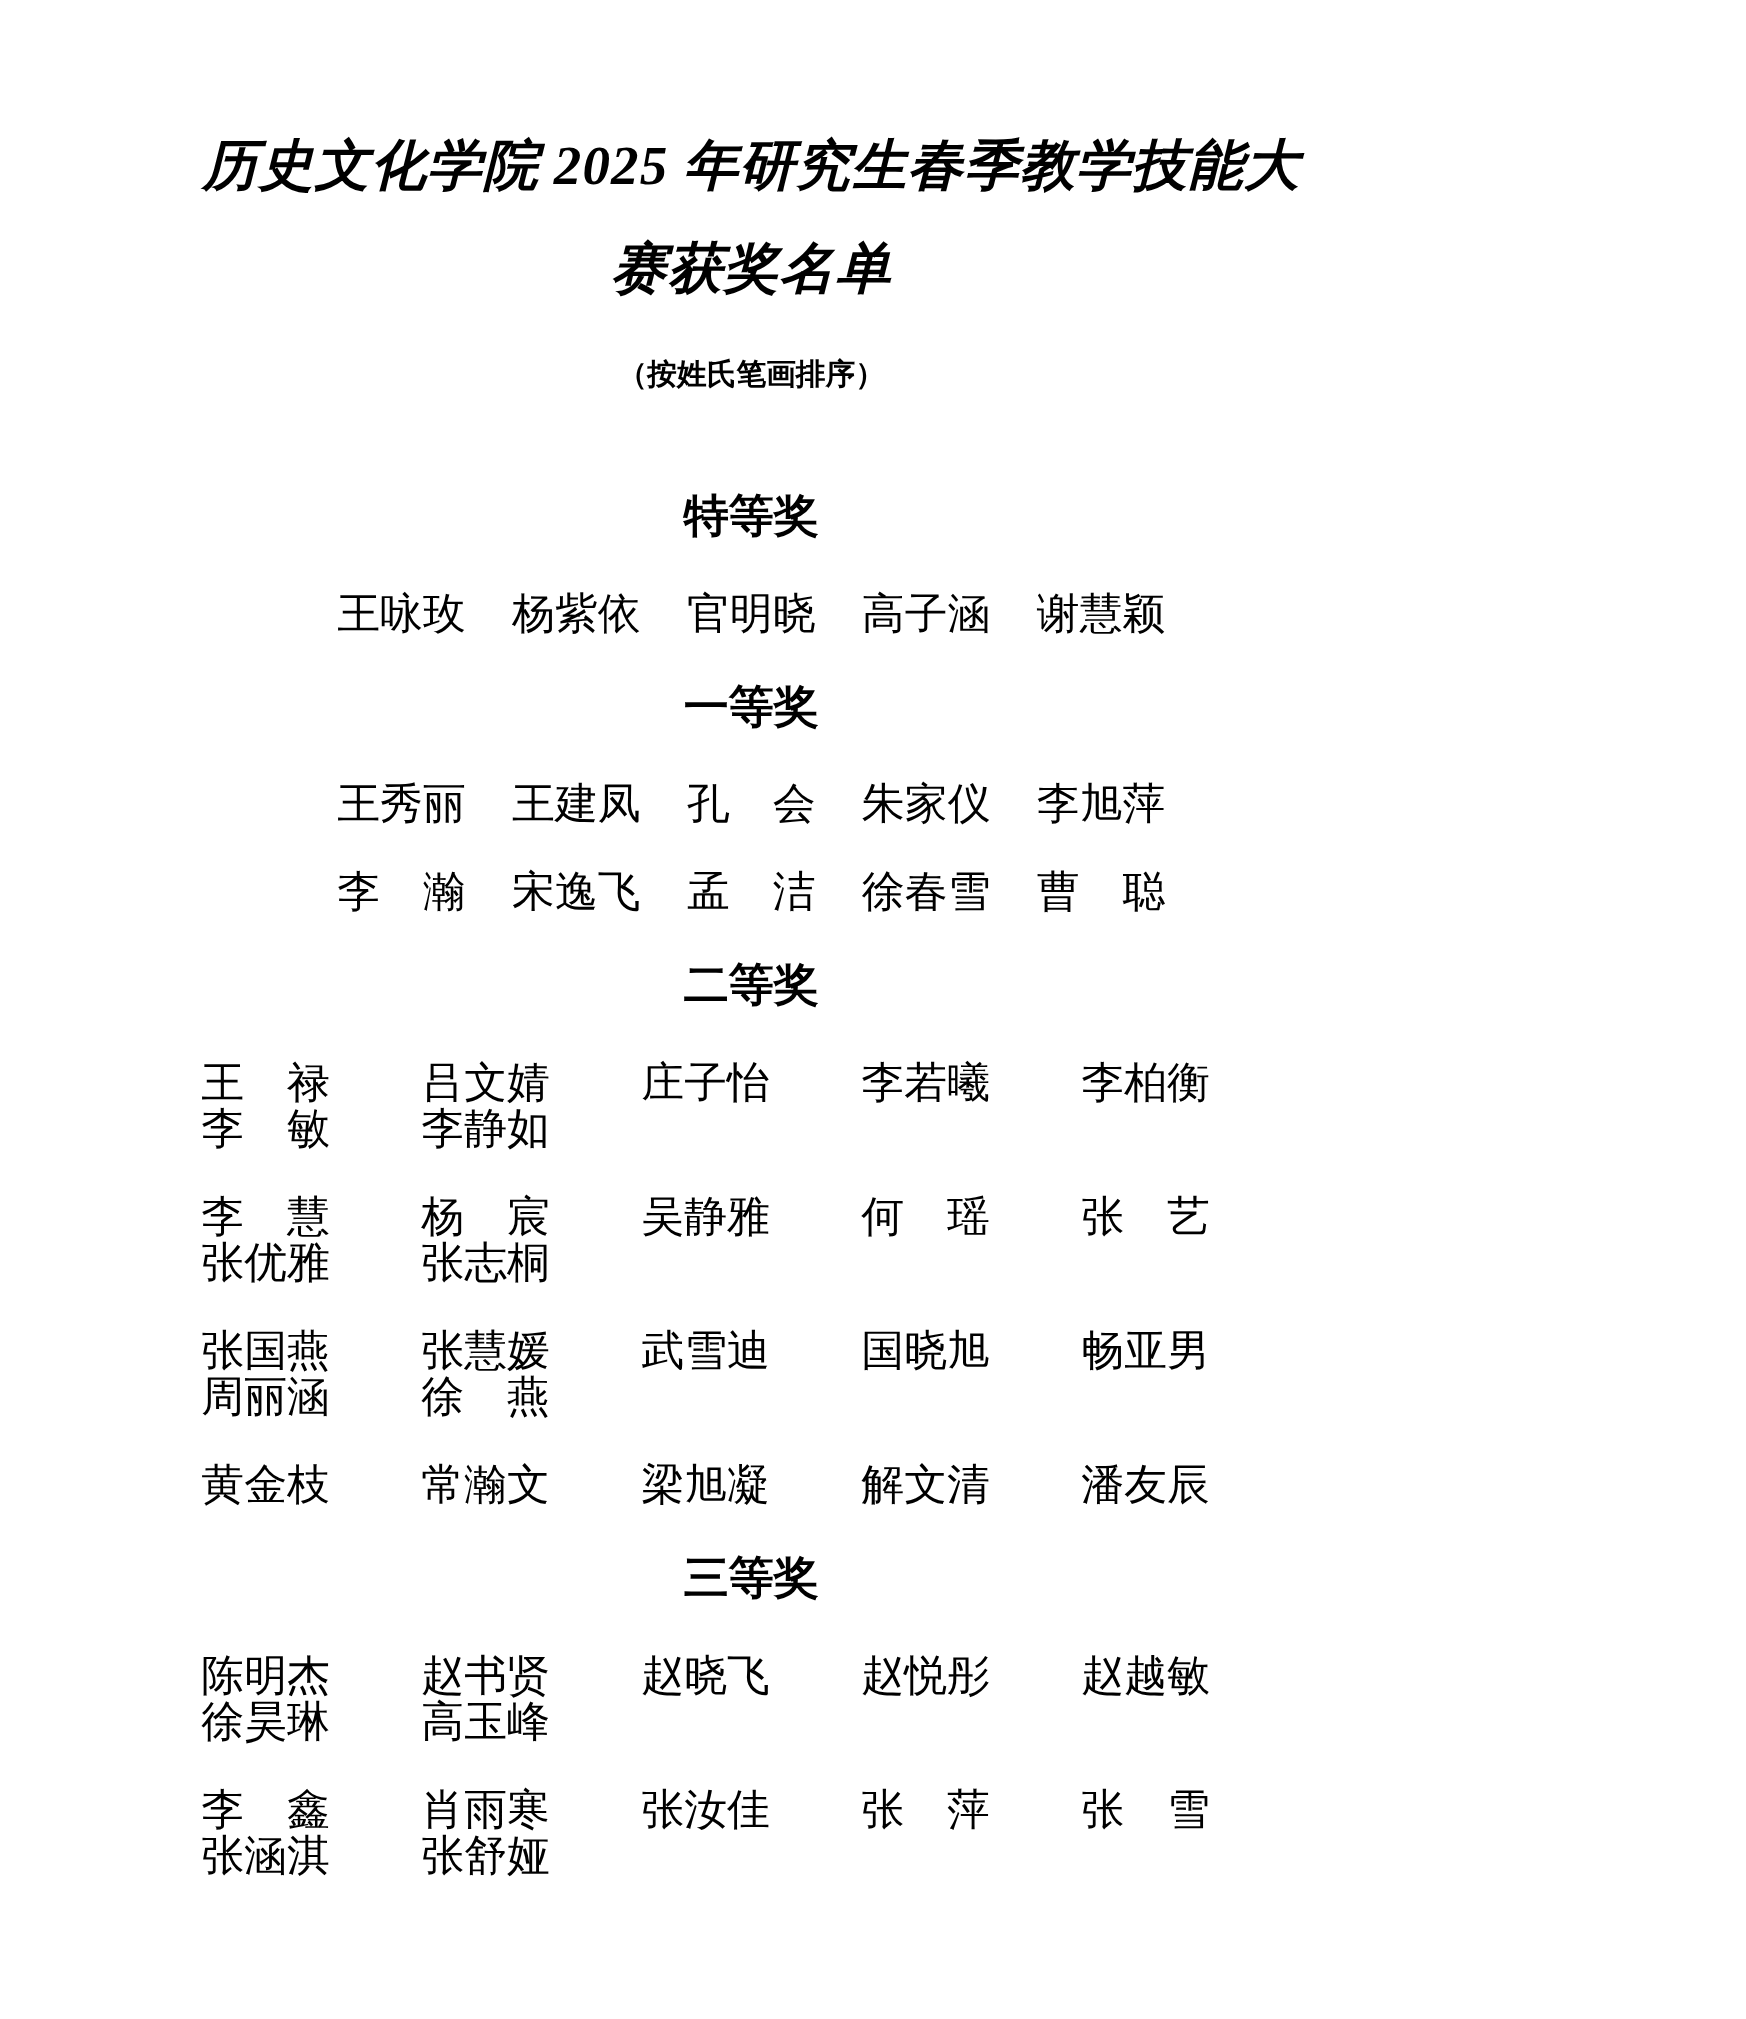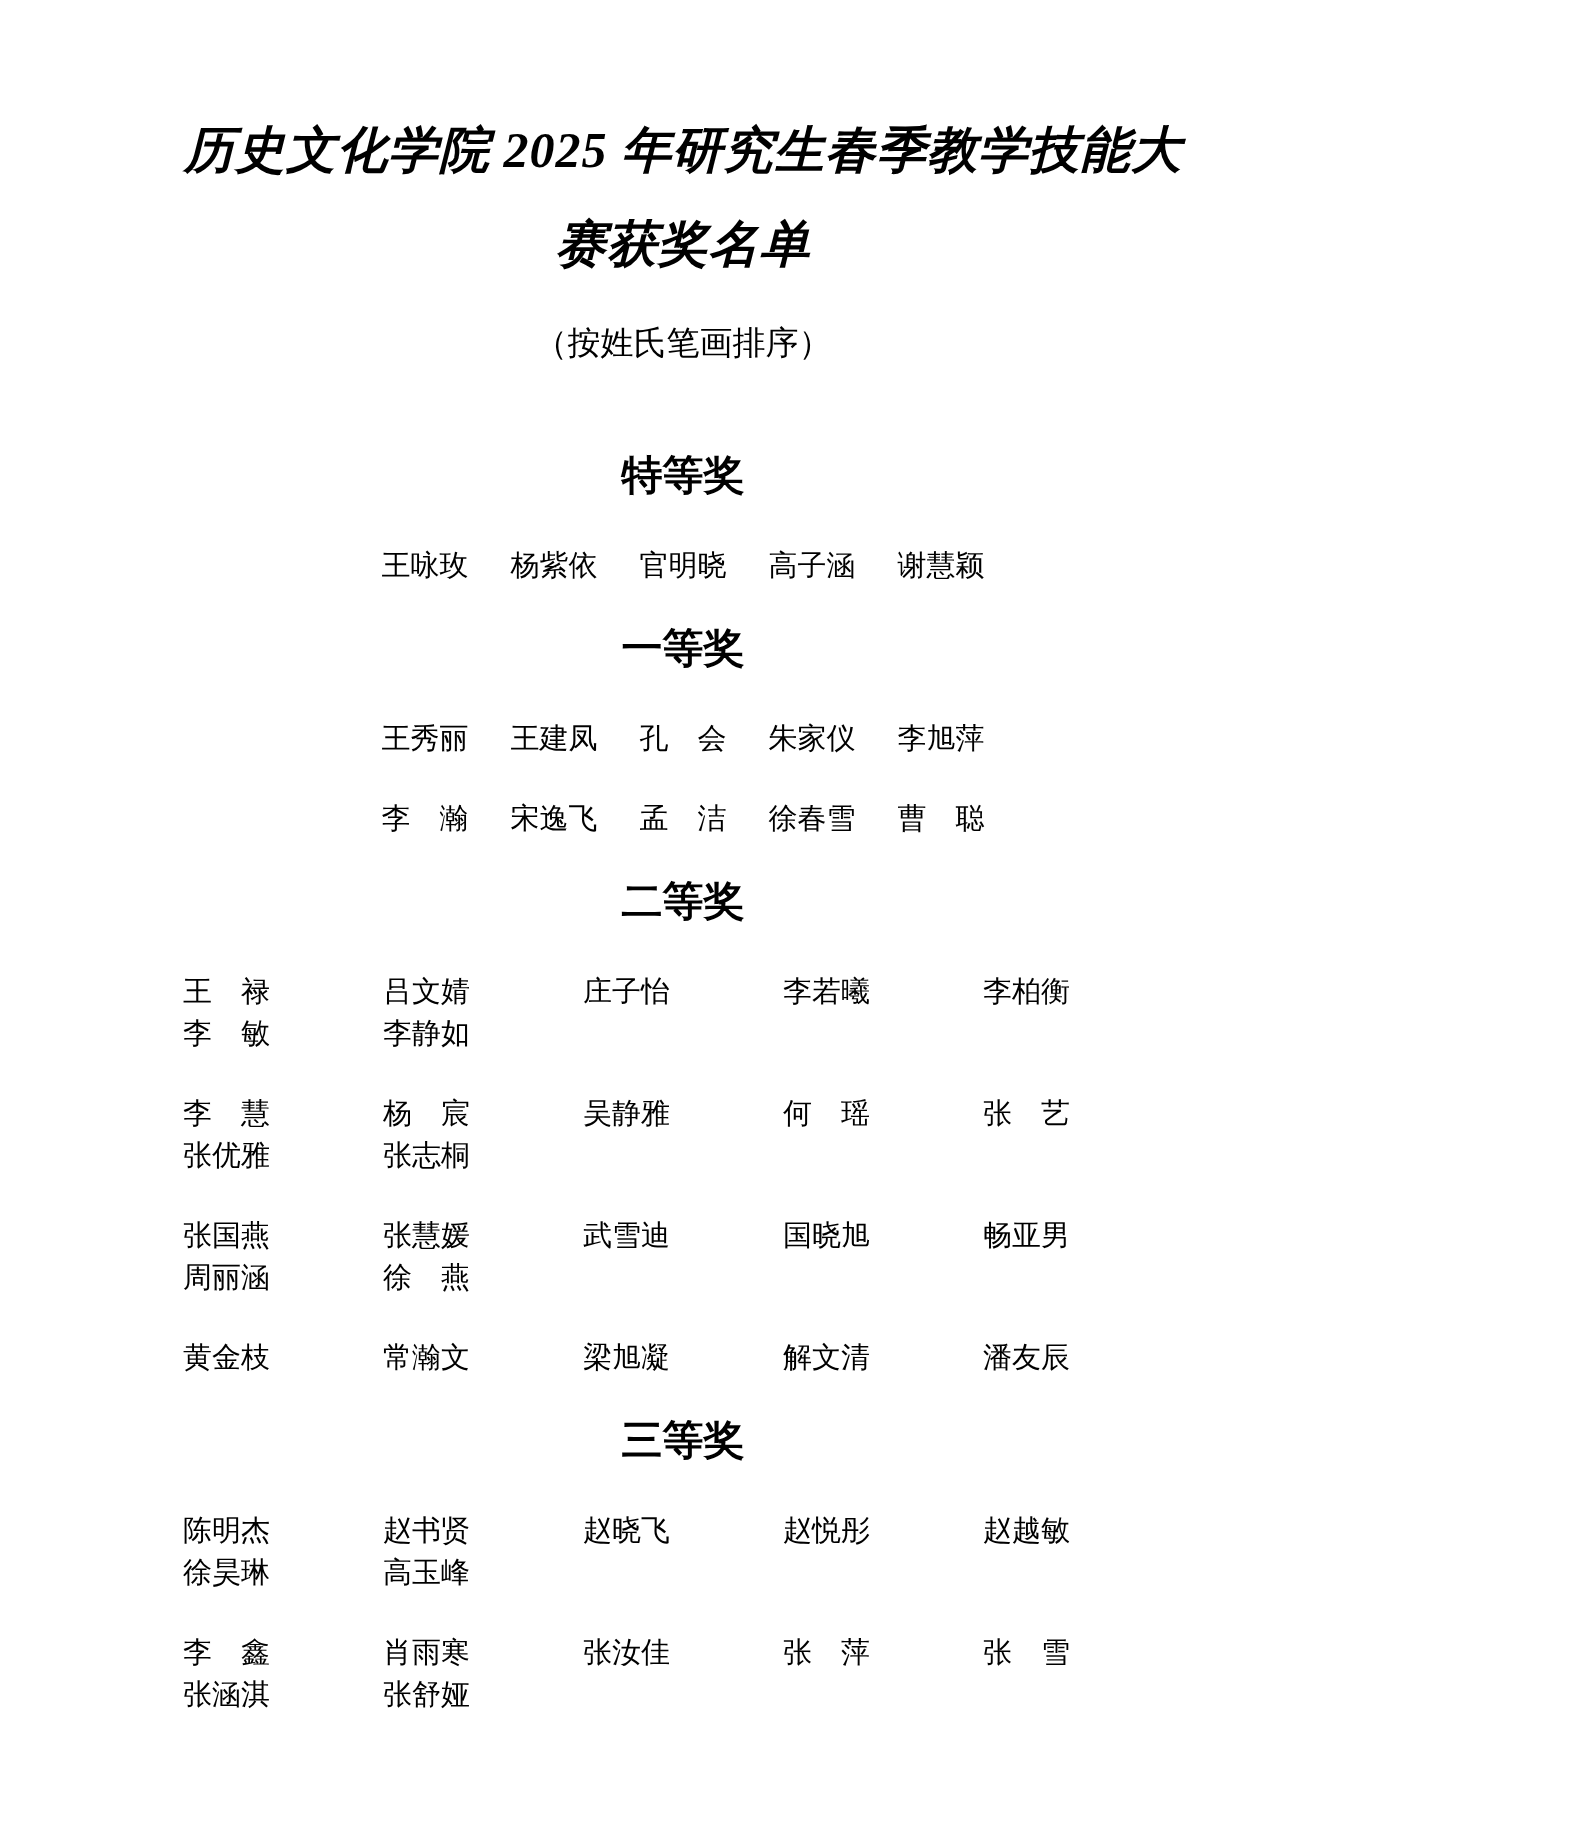--- a/index.html
+++ b/index.html
@@ -22,40 +22,40 @@
     font-weight: bold;
     font-size: 50px;
     line-height: 1.88;
     text-align: center;
     letter-spacing: 1px;
     font-style: italic;
   }
   .doc-subtitle {
     margin-top: 36px;
     font-family: "Liberation Serif", "DejaVu Serif", serif;
-    font-weight: normal;
-    font-size: 33px;
+    font-weight: bold;
+    font-size: 27px;
     line-height: 1;
     text-align: center;
   }
   #sections {
     margin-top: 95px;
   }
   .section-header {
     margin: 42px 0 48px 0;
     font-family: Liberation Sans, sans-serif;
     font-weight: bold;
     font-size: 41px;
     line-height: 1;
     text-align: center;
   }
   .name-row {
     font-family: "Liberation Serif", "DejaVu Serif", serif;
     font-weight: normal;
-    font-size: 29px;
+    font-size: 39px;
     line-height: 42px;
     margin-bottom: 38px;
   }
   .name-row.center {
     display: flex;
     justify-content: center;
     gap: 42px;
   }
   .name-row.grid7 {
     display: grid;

